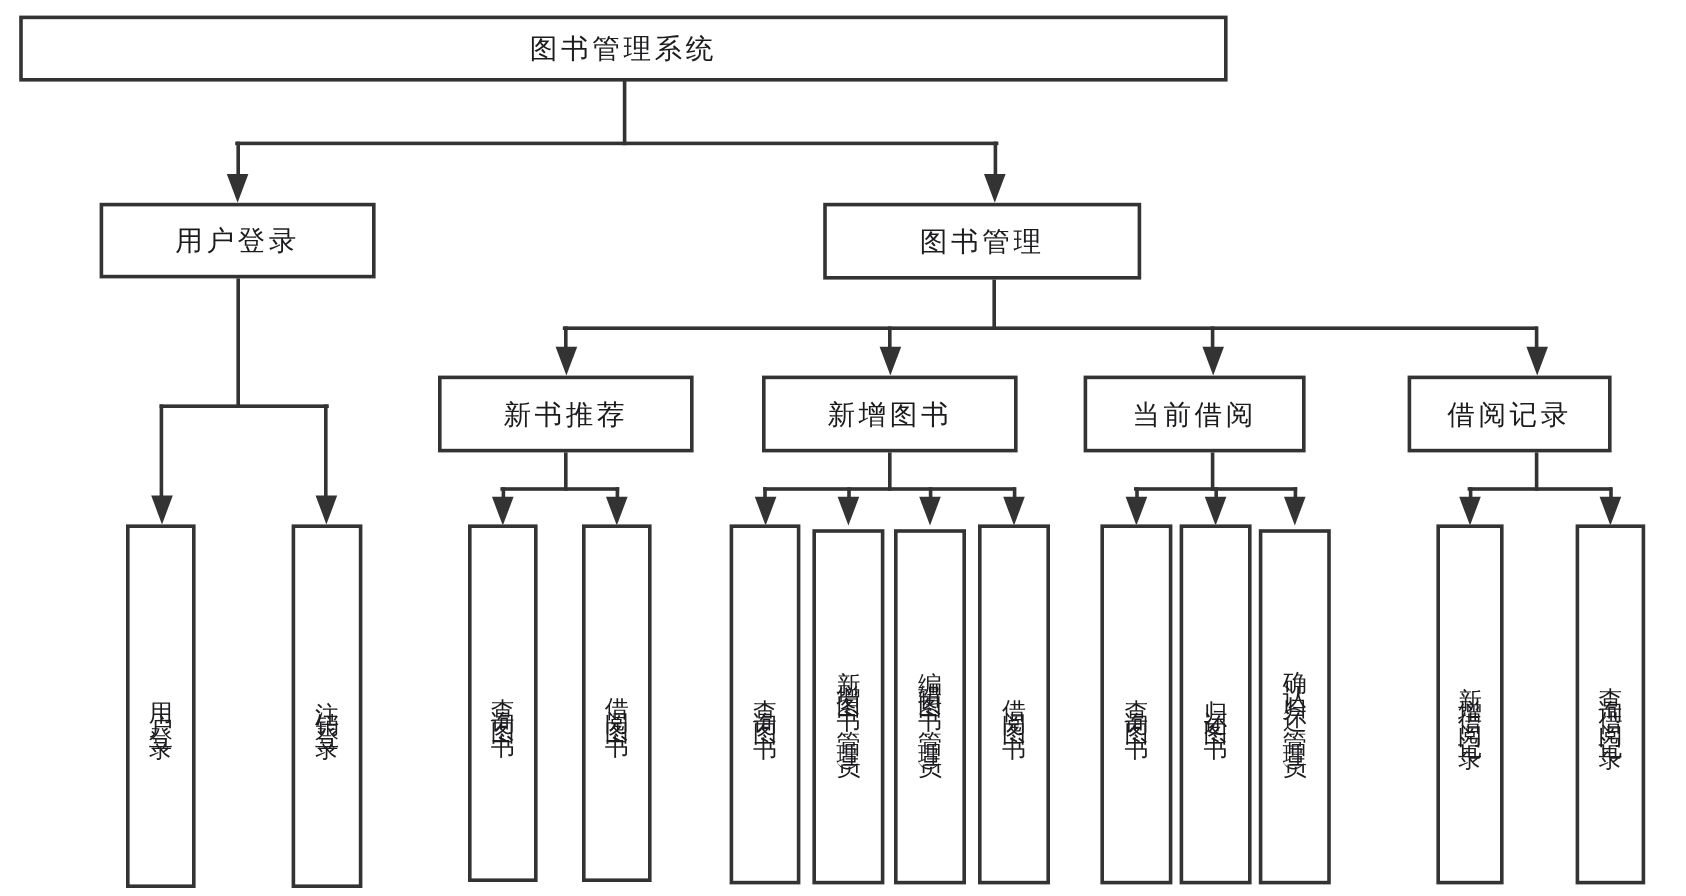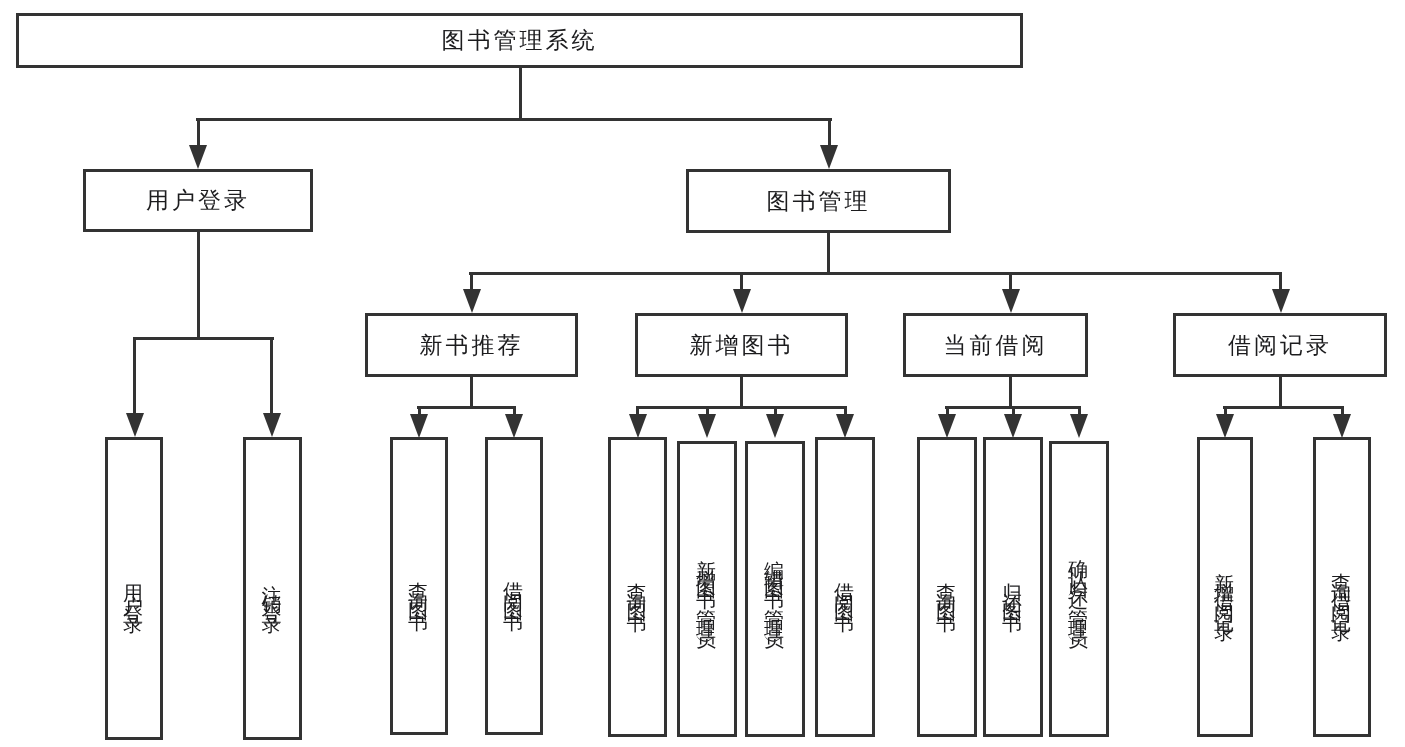--- a/index.html
+++ b/index.html
@@ -68,21 +68,21 @@
 
   <div class="box" style="left:365px;top:313px;width:213px;height:64px">
     <span class="hlabel">新书推荐</span>
   </div>
   <div class="box" style="left:635px;top:313px;width:213px;height:64px">
     <span class="hlabel">新增图书</span>
   </div>
   <div class="box" style="left:903px;top:313px;width:185px;height:64px">
     <span class="hlabel">当前借阅</span>
   </div>
-  <div class="box" style="left:1173px;top:313px;width:214px;height:64px">
+  <div class="box" style="left:1173px;top:313px;width:170px;height:64px">
     <span class="hlabel">借阅记录</span>
   </div>
 
   <div class="ln" style="left:470px;top:377px;width:3px;height:32px"></div>
   <div class="ln" style="left:417px;top:406px;width:99px;height:3px"></div>
   <div class="ln" style="left:418px;top:406px;width:3px;height:12px"></div>
   <div class="arrow" style="left:410px;top:414px"></div>
   <div class="ln" style="left:513px;top:406px;width:3px;height:12px"></div>
   <div class="arrow" style="left:505px;top:414px"></div>
 

